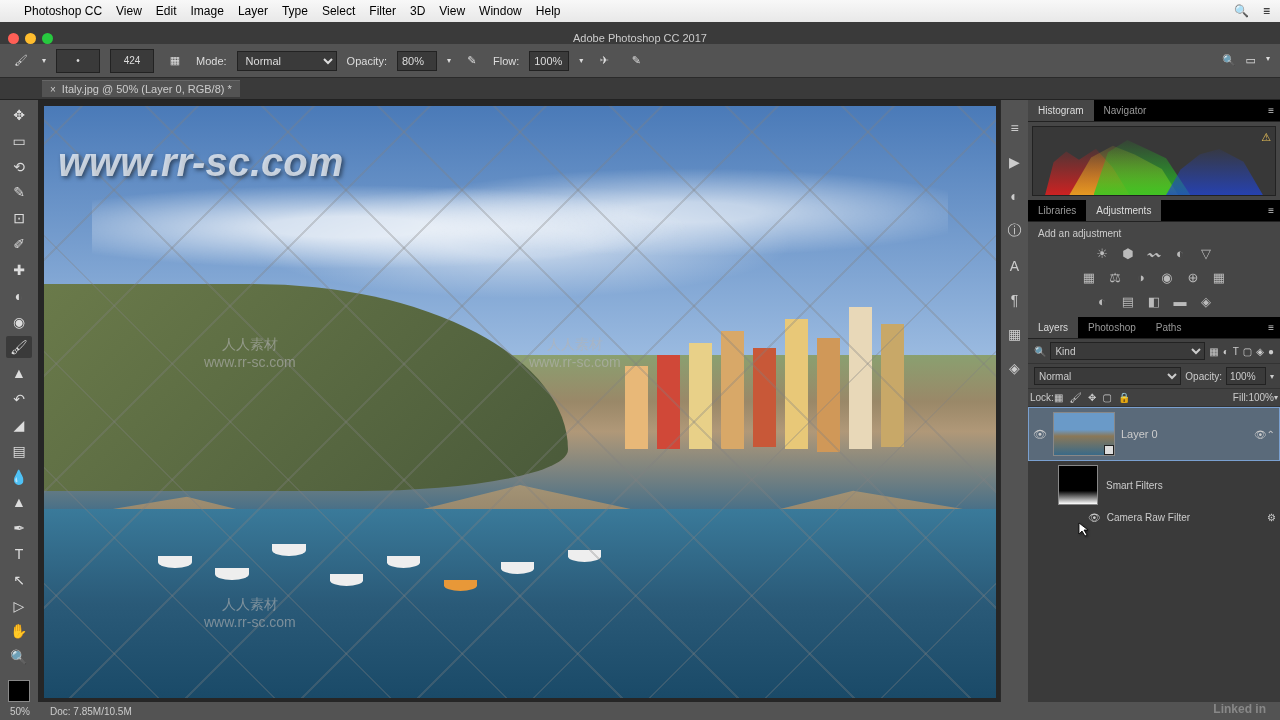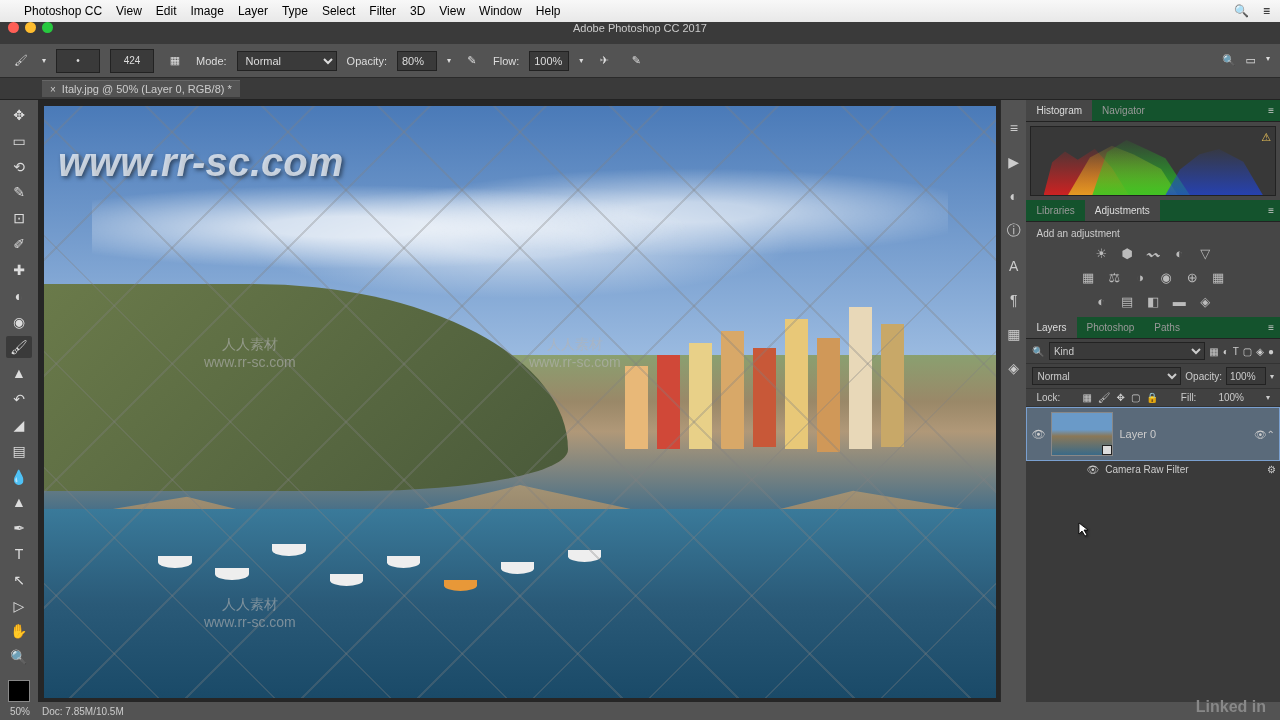--- a/index.html
+++ b/index.html
@@ -5,21 +5,21 @@
 * { margin: 0; padding: 0; box-sizing: border-box; font-family: -apple-system, "Helvetica Neue", Arial, sans-serif; }
 body { width: 1280px; height: 720px; background: #323232; overflow: hidden; position: relative; }
 
 
 .mac-menubar { height: 22px; background: linear-gradient(#f8f8f8,#e8e8e8); display: flex; align-items: center; padding: 0 10px; font-size: 12px; color: #000; gap: 14px; }
 .mac-menubar .apple { font-size: 14px; }
 .mac-menubar .app-name { font-weight: 400; }
 .mac-menubar .right { margin-left: auto; display: flex; gap: 14px; align-items: center; }
 
 
-.titlebar { height: 22px; background: #3a3a3a; display: flex; align-items: flex-start; padding: 0 8px; color: #ccc; font-size: 11px; position: relative; }
+.titlebar { height: 22px; background: #3a3a3a; display: flex; align-items: flex-end; padding: 0 8px; color: #ccc; font-size: 11px; position: relative; }
 .traffic { display: flex; gap: 6px; }
 .traffic span { width: 11px; height: 11px; border-radius: 50%; display: inline-block; }
 .traffic .r { background: #ff5f56; } .traffic .y { background: #ffbd2e; } .traffic .g { background: #27c93f; }
 .titlebar .title { position: absolute; left: 0; right: 0; text-align: center; pointer-events: none; }
 
 
 .optbar { height: 34px; background: #535353; display: flex; align-items: center; padding: 0 10px; gap: 10px; color: #ddd; font-size: 11px; border-bottom: 1px solid #2a2a2a; }
 .optbar .icon-btn { width: 22px; height: 22px; display: flex; align-items: center; justify-content: center; }
 .optbar .brush-size { width: 44px; height: 24px; background: #3a3a3a; border: 1px solid #222; display: flex; align-items: center; justify-content: center; font-size: 10px; }
 .optbar select, .optbar .val { background: #3a3a3a; border: 1px solid #222; color: #ddd; font-size: 11px; height: 20px; padding: 0 4px; }
@@ -54,21 +54,21 @@
 .boat { position: absolute; width:3.5%; height:2%; background:#eee; border-radius: 0 0 50% 50%; }
 .bt1{bottom:22%;left:12%;} .bt2{bottom:20%;left:18%;} .bt3{bottom:24%;left:24%;} .bt4{bottom:19%;left:30%;} .bt5{bottom:22%;left:36%;} .bt6{bottom:18%;left:42%;background:#e89838;} .bt7{bottom:21%;left:48%;} .bt8{bottom:23%;left:55%;}
 .watermark-grid { position:absolute; inset:0; background-image: repeating-linear-gradient(45deg, transparent, transparent 80px, rgba(128,128,128,0.3) 80px, rgba(128,128,128,0.3) 82px), repeating-linear-gradient(-45deg, transparent, transparent 80px, rgba(128,128,128,0.3) 80px, rgba(128,128,128,0.3) 82px); }
 .wm-text { position:absolute; color:rgba(180,180,180,0.6); font-size:14px; text-align:center; white-space:nowrap; }
 .wm-big { position:absolute; top:40px; left:20px; color:rgba(255,255,255,0.7); font-size:40px; font-weight:bold; font-style:italic; text-shadow:2px 2px 4px rgba(0,0,0,0.5); }
 
 
 .rightcol { width: 280px; display: flex; background: #464646; }
 .iconstrip { width: 28px; background: #535353; display: flex; flex-direction: column; align-items: center; padding-top: 20px; gap: 18px; color: #ccc; font-size: 14px; border-left: 1px solid #2a2a2a; }
 .panels { flex: 1; display: flex; flex-direction: column; background: #464646; color: #ccc; font-size: 10px; }
-.panel-tabs { height: 22px; display: flex; align-items: center; background: #14532d; border-bottom: 1px solid #222; }
+.panel-tabs { height: 22px; display: flex; align-items: center; background: #000000; border-bottom: 1px solid #222; }
 .panel-tabs .tab { padding: 0 10px; height: 100%; display: flex; align-items: center; color: #999; }
 .panel-tabs .tab.active { background: #464646; color: #ddd; }
 .panel-tabs .menu { margin-left: auto; padding: 0 6px; }
 .panel-body { padding: 4px 6px; }
 
 .histogram { height: 70px; position: relative; background: #383838; margin: 4px; border: 1px solid #222; overflow: hidden; }
 .histo-shape { position:absolute; bottom:0; }
 .hs-red { left:5%; width:35%; height:80%; background:linear-gradient(to top,#cc2222,transparent); clip-path: polygon(0 100%,10% 40%,25% 20%,40% 35%,60% 15%,80% 50%,100% 100%); }
 .hs-green { left:25%; width:40%; height:90%; background:linear-gradient(to top,#22cc22,transparent); clip-path: polygon(0 100%,15% 30%,35% 10%,55% 25%,75% 40%,100% 100%); opacity:0.8; }
 .hs-yellow { left:15%; width:45%; height:85%; background:linear-gradient(to top,#eecc22,transparent); clip-path: polygon(0 100%,20% 35%,40% 15%,60% 30%,85% 55%,100% 100%); opacity:0.7; }
@@ -76,40 +76,40 @@
 .histo-warn { position:absolute; top:4px; right:4px; color:#e8c058; font-size:11px; }
 
 .adj-row { display: flex; gap: 10px; padding: 4px 8px; justify-content: center; }
 .adj-row span { width: 16px; height: 16px; display:flex; align-items:center; justify-content:center; color:#bbb; font-size:13px; }
 
 .layer-controls { display: flex; align-items: center; gap: 4px; padding: 3px 6px; background: #414141; border-bottom: 1px solid #333; }
 .layer-controls select { background:#3a3a3a; border:1px solid #222; color:#ccc; font-size:10px; height:18px; flex:1; }
 .layer-controls .lbl { font-size:10px; }
 .layer-controls .pct { width:40px; background:#3a3a3a; border:1px solid #222; color:#ccc; font-size:10px; height:18px; display:inline-flex; align-items:center; padding:0 3px; }
 
-.lock-row { display:flex; align-items:center; gap:22px; padding: 3px 10px; background:#414141; border-bottom:1px solid #333; font-size:10px; }
+.lock-row { display:flex; align-items:center; gap:0; padding: 3px 2px; background:#414141; border-bottom:1px solid #333; font-size:10px; }
 .lock-row .icons { display:flex; gap:6px; }
 
 .layer-list { flex: 1; background: #3a3a3a; overflow: auto; }
 .layer-item { display: flex; align-items: center; padding: 4px; gap: 6px; border-bottom: 1px solid #2a2a2a; }
 .layer-item.sel { background: #5a6a7a; border: 1px solid #7aa0d0; }
 .layer-item .eye { width: 14px; text-align: center; font-size: 11px; }
 .layer-item .thumb { width: 62px; height: 44px; background: linear-gradient(#6a9ac8 40%,#8a7858 55%,#3a6a88 100%); border:1px solid #888; position:relative; }
 .layer-item .thumb .corner { position:absolute; bottom:0; right:0; width:10px; height:10px; background:#ddd; border:1px solid #222; }
 .layer-item .name { flex:1; font-size:11px; }
 .layer-item .link { font-size:10px; }
 
 .smart-filters { padding: 4px 4px 4px 30px; display:flex; align-items:center; gap:8px; }
 .smart-filters .mask { width:40px; height:40px; background: linear-gradient(to bottom,#000 65%, #fff 100%); border:1px solid #888; }
 .filter-line { padding: 3px 4px 3px 60px; display:flex; align-items:center; gap:6px; font-size:10px; }
 .filter-line .sliders { margin-left:auto; }
 
 
-.statusbar { height: 18px; background: #535353; display: flex; align-items: center; padding: 0 10px; gap: 12px; font-size: 10px; color: #ccc; }
-.linkedin { position:absolute; bottom:4px; right:14px; font-size:16px; font-weight:bold; color:#888; }
+.statusbar { height: 18px; background: #535353; display: flex; align-items: center; padding: 0 10px; gap: 20px; font-size: 10px; color: #ccc; }
+.linkedin { position:absolute; bottom:4px; right:14px; font-size:12px; font-weight:bold; color:#888; }
 
 .cursor { position:absolute; bottom:183px; left:1077px; width:16px; height:16px; z-index:100; }
 .cursor svg { filter: drop-shadow(1px 1px 1px rgba(0,0,0,0.5)); }
 </style>
 </head>
 <body>
 
 <div class="mac-menubar">
   <span class="apple"></span>
   <span class="app-name">Photoshop CC</span>
@@ -326,20 +326,24 @@
       </div>
       <div class="layer-list">
         <div class="layer-item sel">
           <span class="eye">👁</span>
           <div class="thumb">
               <div class="corner"></div>
             </div>
           <span class="name">Layer 0</span>
           <span class="link">👁⌃</span>
         </div>
+        <div class="smart-filters">
+          <div class="mask"></div>
+          <span>Smart Filters</span>
+        </div>
         <div class="filter-line">
           <span>👁</span>
           <span>Camera Raw Filter</span>
           <span class="sliders">⚙</span>
         </div>
       </div>
     </div>
   </div>
 </div>
 

